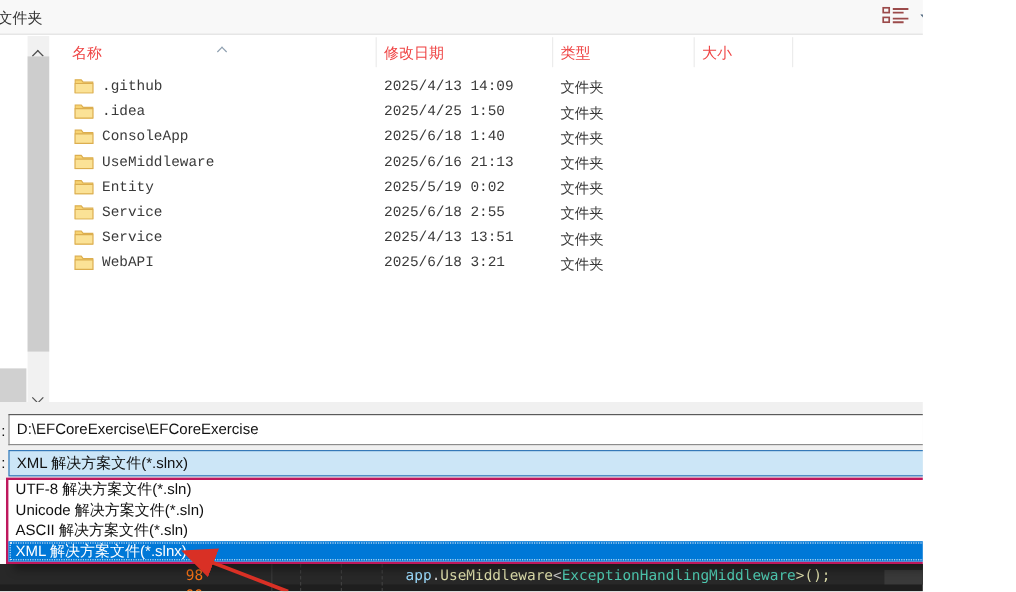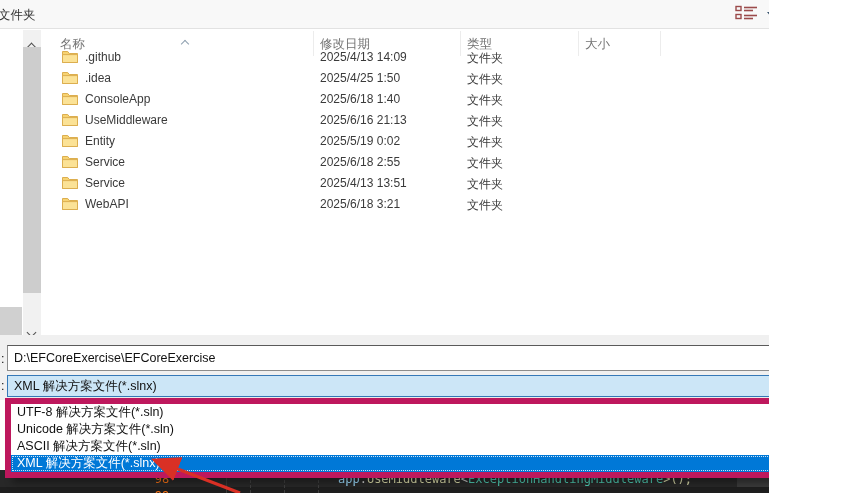--- a/index.html
+++ b/index.html
@@ -36,25 +36,25 @@
   .navpane-thumb { position: absolute; left: 0; top: 277px; width: 22px; height: 28px; background: #d0d0d0; }
   .vscroll { position: absolute; left: 23px; top: 0; width: 18px; height: 305px; background: #f1f1f1; }
   .vscroll .thumb { position: absolute; left: 0; top: 17px; width: 18px; height: 246px; background: #cdcdcd; }
   .chev {
     display: inline-block; width: 7px; height: 7px;
     border-right: 1.6px solid #4f4f4f; border-bottom: 1.6px solid #4f4f4f;
     transform: rotate(45deg);
   }
   .chev.up { transform: rotate(-135deg); }
   .vscroll .arrow { position: absolute; left: 5px; }
-  .hdr-cell { position: absolute; top: 6px; font-size: 12.5px; color: #737373; white-space: nowrap; }
+  .hdr-cell { position: absolute; top: 6px; font-size: 12.5px; color: #ef4444; white-space: nowrap; }
   .hdr-div { position: absolute; top: 1px; width: 1px; height: 25px; background: #ececec; }
   .sort-ind { position: absolute; left: 182px; top: 3px; }
   .sort-ind .chev { width: 6px; height: 6px; border-color: #8fa0b0; }
-  .rows { position: absolute; left: 45px; top: 17px; width: 783px; }
+  .rows { position: absolute; left: 45px; top: 32px; width: 783px; font-family: Liberation Mono, monospace; }
   .frow { position: relative; height: 21px; font-size: 12px; color: #3a3a3a; }
   .frow .ficon { position: absolute; left: 17px; top: 3px; }
   .frow .fname { position: absolute; left: 40px; top: 3px; white-space: nowrap; }
   .frow .fdate { position: absolute; left: 275px; top: 3px; white-space: nowrap; }
   .frow .ftype { position: absolute; left: 422px; top: 3px; white-space: nowrap; }
   
   .bottom-panel { position: absolute; left: 0; top: 335px; width: 832px; height: 65px; background: #f0f0f0; }
   .lbl-frag { position: absolute; left: 1px; font-size: 12.5px; color: #111; }
   .fn-input {
     position: absolute; left: 7px; top: 10px; width: 817px; height: 26px;
@@ -65,21 +65,21 @@
     position: absolute; left: 7px; top: 40px; width: 817px; height: 22px;
     background: #cce6f7; border: 1px solid #3579b8;
     font-size: 12.5px; color: #111; line-height: 20px; padding-left: 6px; white-space: nowrap;
   }
   .ctl-chev { position: absolute; right: 10px; top: 8px; }
   .ft-combo .ctl-chev { top: 6px; }
   .ctl-chev .chev { border-color: #44586c; }
   
   .dropdown {
     position: absolute; left: 5px; top: 398px; width: 818px;
-    background: #fff; border: 6px solid #be185d;
+    background: #fff; border: 2px solid #be185d;
     box-shadow: 7px 5px 7px rgba(0,0,0,0.35); z-index: 20;
   }
   .opt { height: 17px; line-height: 17px; padding-left: 6px; font-size: 12.5px; color: #101010; white-space: nowrap; }
   .opt.selected { background: #0078d7; color: #fff; outline: 1px dotted #cfe3f3; outline-offset: -2px; }
   
   .editor-bottom { position: absolute; left: 0; top: 470px; width: 847px; height: 23px; background: #1e1e1e; overflow: hidden; }
   .line-hl { position: absolute; left: 0; top: 0; width: 847px; height: 17px; background: #282828; }
   .hband { position: absolute; left: 737px; top: 5px; width: 110px; height: 12px; background: #3a3a3a; }
   .gutter-line { position: absolute; left: 226px; top: 0; width: 1px; height: 23px; background: #3a3a3a; }
   .guide { position: absolute; top: 0; height: 23px; border-left: 1px dashed #3f3f3f; }

